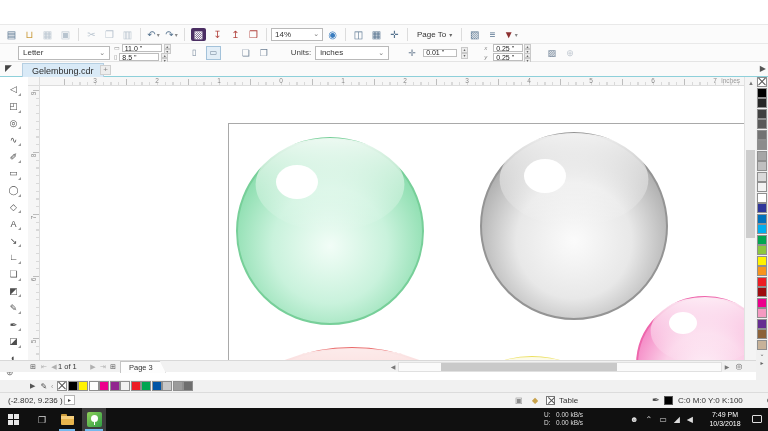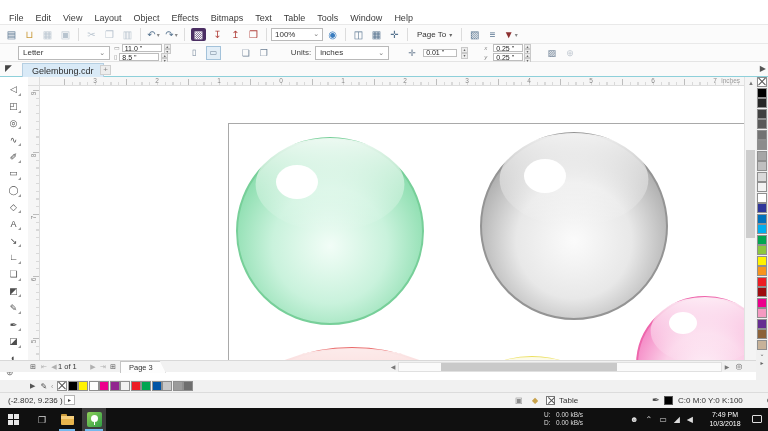--- a/index.html
+++ b/index.html
@@ -191,34 +191,20 @@
   .tray{position:absolute;left:630px;top:0;height:23px;display:flex;align-items:center;gap:7px;font-size:8px;color:#ddd;}
   .tb-clock{position:absolute;left:706px;top:3px;width:38px;font-size:7px;line-height:8.5px;text-align:center;color:#fff;}
   .tb-notif{position:absolute;left:752px;top:7px;width:10px;height:8px;border:1px solid #ddd;border-radius:1px;}
 </style>
 </head>
 <body>
 
 <div class="app">
 
 
-  <div class="menubar" id="menubar">
-      <span class="menu-item">File</span>
-      <span class="menu-item">Edit</span>
-      <span class="menu-item">View</span>
-      <span class="menu-item">Layout</span>
-      <span class="menu-item">Object</span>
-      <span class="menu-item">Effects</span>
-      <span class="menu-item">Bitmaps</span>
-      <span class="menu-item">Text</span>
-      <span class="menu-item">Table</span>
-      <span class="menu-item">Tools</span>
-      <span class="menu-item">Window</span>
-      <span class="menu-item">Help</span>
-    </div>
 
   <div class="toolbar" id="toolbar">
       <span class="tbtn">
         <span>▤</span>
       </span>
       <span class="tbtn">
         <span style="color: rgb(201, 154, 58);">⊔</span>
       </span>
       <span class="tbtn dis">
         <span>▦</span>
@@ -253,21 +239,21 @@
         <span style="color: rgb(178, 68, 62);">↧</span>
       </span>
       <span class="tbtn">
         <span style="color: rgb(178, 68, 62);">↥</span>
       </span>
       <span class="tbtn">
         <span style="color: rgb(178, 68, 62);">❒</span>
       </span>
       <span class="tsep"></span>
       <span class="tselect">
-        <span>100%</span>
+        <span>14%</span>
         <span class="caret">⌄</span>
       </span>
       <span class="tbtn">
         <span style="color: rgb(59, 125, 191);">◉</span>
       </span>
       <span class="tsep"></span>
       <span class="tbtn">
         <span>◫</span>
       </span>
       <span class="tbtn">

